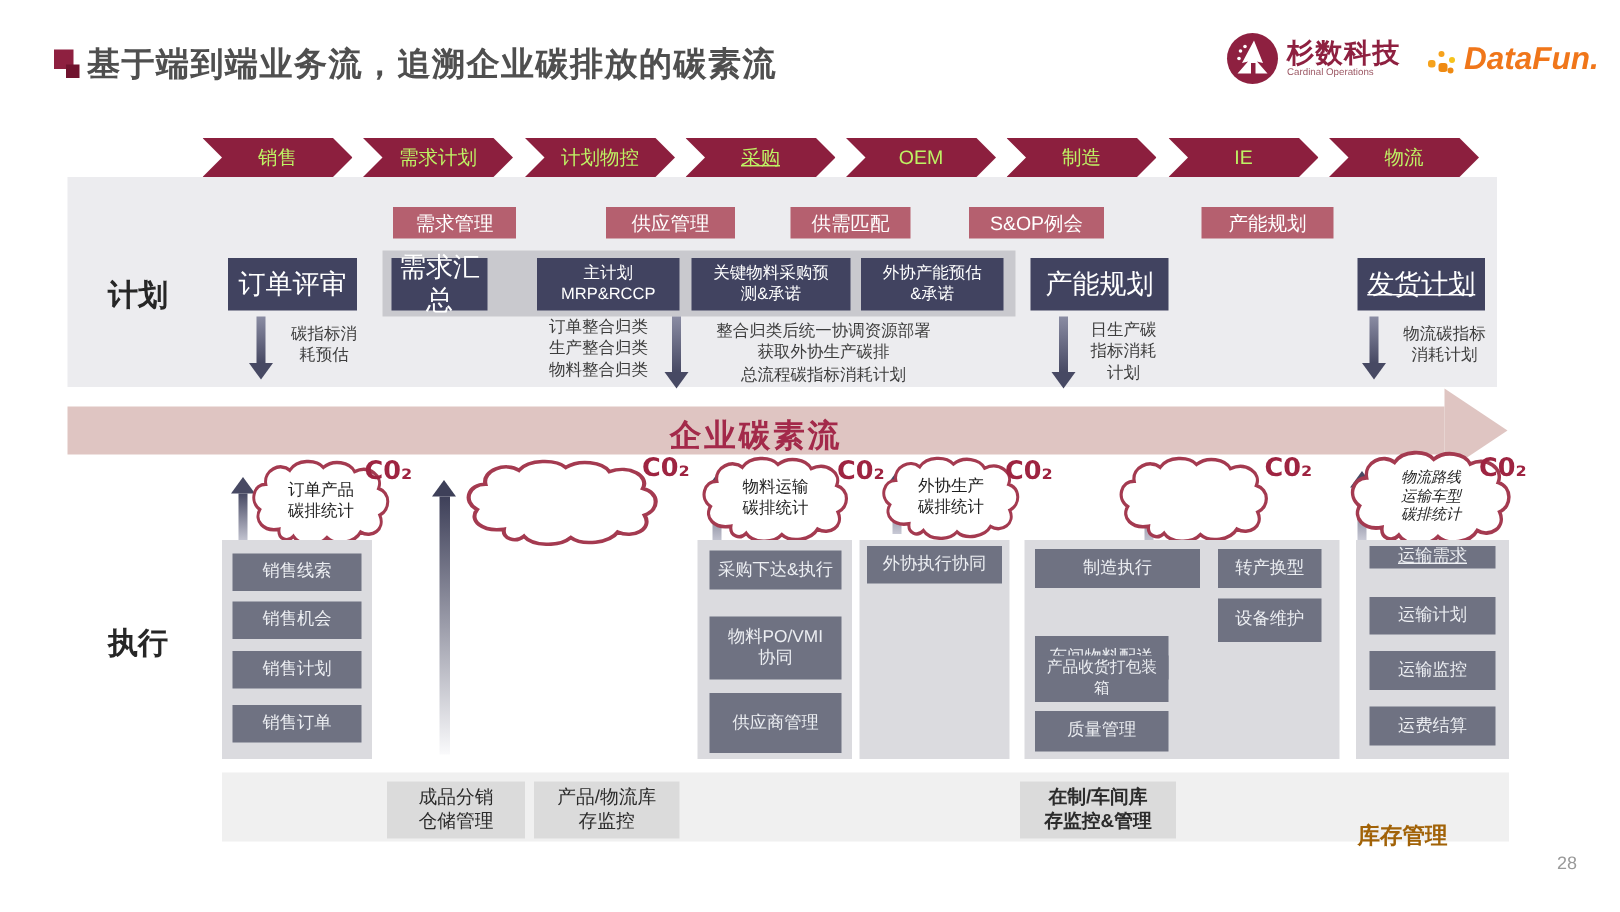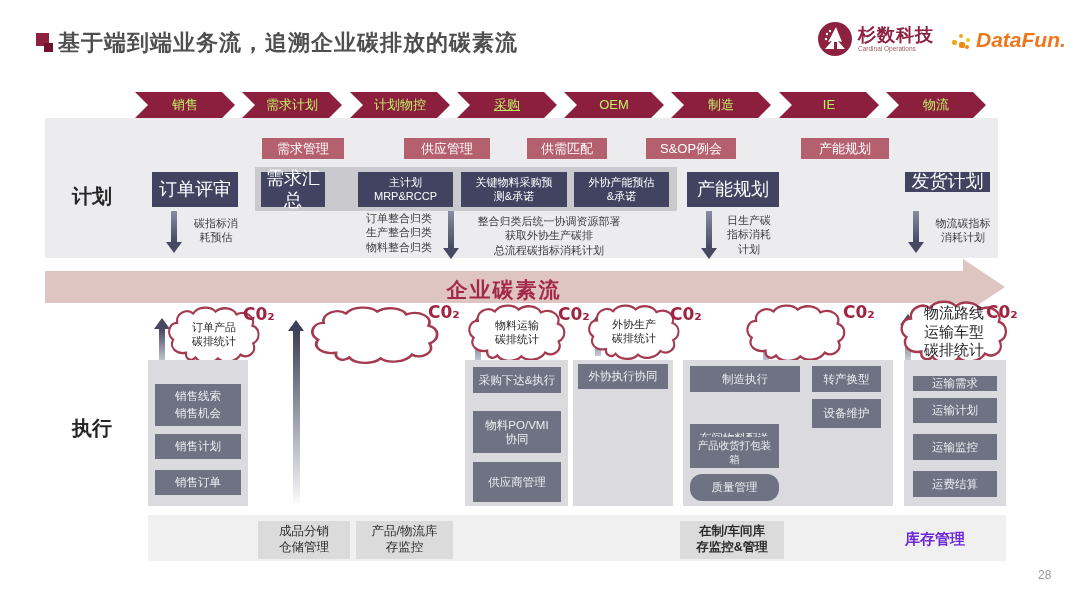--- a/index.html
+++ b/index.html
@@ -43,21 +43,21 @@
               white-space:pre-line;line-height:1.25;}
   .co2{color:#9E2441;font-weight:bold;font-size:17px;font-family:"DejaVu Sans",sans-serif;}
   
   .exec-col{background:#DBDBDF;}
   .exec-box{background:#6F7282;color:#ECEEF2;font-size:11.5px;display:flex;align-items:center;
             justify-content:center;text-align:center;white-space:pre-line;line-height:1.25;}
   
   .inv-band{left:148px;top:515px;width:858px;height:46px;background:#F0F0F0;}
   .inv-box{background:#DBDBDB;color:#2b2b2b;font-size:12.5px;display:flex;align-items:center;
            justify-content:center;text-align:center;white-space:pre-line;line-height:1.25;}
-  .inv-label{font-size:15px;font-weight:bold;color:#6d28d9;}
+  .inv-label{font-size:15px;font-weight:bold;color:#a16207;margin-top:18px;}
   .pagenum{font-size:12px;color:#9a9a9a;}
   
   .cardinal-circle{width:34px;height:34px;border-radius:50%;background:#8E2040;}
   .cardinal-name{color:#8E2040;font-size:18px;font-weight:bold;letter-spacing:1px;line-height:1;}
   .cardinal-sub{color:#9d5a66;font-size:6.5px;line-height:1;margin-top:2px;}
   .datafun-text{font-size:21px;font-weight:800;color:#F0761A;font-style:italic;letter-spacing:0px;}
   .dot{position:absolute;border-radius:2px;}
 </style>
 </head>
 <body>
@@ -110,21 +110,21 @@
 
 <div class="abs plan-box" style="left:152px;top:172px;width:86px;height:35px;">订单评审</div>
 <div class="abs plan-box" style="left:261px;top:172px;width:64px;height:35px;">需求汇总</div>
 <div class="abs plan-box" style="left:358px;top:172px;width:95px;height:35px;font-size:11px;">主计划
 MRP&amp;RCCP</div>
 <div class="abs plan-box" style="left:461px;top:172px;width:106px;height:35px;font-size:11px;">关键物料采购预
 测&amp;承诺</div>
 <div class="abs plan-box" style="left:574px;top:172px;width:95px;height:35px;font-size:11px;">外协产能预估
 &amp;承诺</div>
 <div class="abs plan-box" style="left:687px;top:172px;width:92px;height:35px;">产能规划</div>
-<div class="abs plan-box" style="left:905px;top:172px;width:85px;height:20px;">发货计划</div>
+<div class="abs plan-box" style="left:905px;top:172px;width:85px;height:35px;text-decoration:underline;">发货计划</div>
 
 <div class="abs varrow" style="left:166px;top:211px;height:42px;">
     <i class="stem-down"></i>
     <i class="tipdown"></i>
   </div>
 <div class="abs note" style="left:186px;top:216px;width:60px;">碳指标消
 耗预估</div>
 <div class="abs note" style="left:356px;top:211px;width:86px;">订单整合归类
 生产整合归类
 物料整合归类</div>
@@ -215,54 +215,54 @@
 <div class="abs co2" style="left:843px;top:302px;">C0₂</div>
 
 <div class="abs varrow" style="left:900px;top:314px;height:46px;">
     <i class="tipup"></i>
     <i class="stem-up"></i>
   </div>
 <div class="abs cloud" style="left:898px;top:300px;width:112px;height:64px;">
   <svg viewBox="0 0 120 62" preserveAspectRatio="none">
     <path d="M25 50 C12 52 4 44 9 36 C0 30 4 18 14 18 C12 8 26 2 34 8 C40 0 56 0 62 6 C70 0 84 2 88 9 C100 4 112 12 108 21 C118 24 118 36 109 40 C114 50 102 57 93 52 C88 60 72 62 65 56 C58 63 42 62 37 55 C32 60 24 57 25 50 Z" fill="#fff" stroke="#A43A50" stroke-width="2.5"></path>
   </svg>
-  <div class="cloud-text" style="font-size:15px;">物流路线
+  <div class="cloud-text" style="font-size:10px;font-style:italic;">物流路线
 运输车型
 碳排统计</div>
 </div>
 <div class="abs co2" style="left:986px;top:302px;">C0₂</div>
 
 <div class="abs section-label" style="left:72px;top:415px;">执行</div>
 
 <div class="abs exec-col" style="left:148px;top:360px;width:100px;height:146px;"></div>
-<div class="abs exec-box" style="left:155px;top:384px;width:86px;height:25px;">销售线索</div>
+<div class="abs exec-box" style="left:155px;top:369px;width:86px;height:25px;">销售线索</div>
 <div class="abs exec-box" style="left:155px;top:401px;width:86px;height:25px;">销售机会</div>
 <div class="abs exec-box" style="left:155px;top:434px;width:86px;height:25px;">销售计划</div>
 <div class="abs exec-box" style="left:155px;top:470px;width:86px;height:25px;">销售订单</div>
 
 <div class="abs exec-col" style="left:465px;top:360px;width:103px;height:146px;"></div>
 <div class="abs exec-box" style="left:473px;top:367px;width:88px;height:26px;">采购下达&amp;执行</div>
 <div class="abs exec-box" style="left:473px;top:411px;width:88px;height:42px;">物料PO/VMI
 协同</div>
 <div class="abs exec-box" style="left:473px;top:462px;width:88px;height:40px;">供应商管理</div>
 
 <div class="abs exec-col" style="left:573px;top:360px;width:100px;height:146px;"></div>
 <div class="abs exec-box" style="left:578px;top:364px;width:90px;height:25px;">外协执行协同</div>
 
 <div class="abs exec-col" style="left:683px;top:360px;width:210px;height:146px;"></div>
 <div class="abs exec-box" style="left:690px;top:366px;width:110px;height:26px;">制造执行</div>
 <div class="abs exec-box" style="left:690px;top:400px;width:89px;height:29px;margin-top:24px;">车间物料配送</div>
 <div class="abs exec-box" style="left:690px;top:437px;width:89px;height:31px;font-size:10.5px;">产品收货打包装
 箱</div>
-<div class="abs exec-box" style="left:690px;top:474px;width:89px;height:27px;border-radius:12px;">质量管理</div>
+<div class="abs exec-box" style="left:690px;top:474px;width:89px;height:27px;">质量管理</div>
 <div class="abs exec-box" style="left:812px;top:366px;width:69px;height:26px;">转产换型</div>
 <div class="abs exec-box" style="left:812px;top:399px;width:69px;height:29px;">设备维护</div>
 
 <div class="abs exec-col" style="left:904px;top:360px;width:102px;height:146px;"></div>
-<div class="abs exec-box" style="left:913px;top:376px;width:84px;height:15px;">运输需求</div>
+<div class="abs exec-box" style="left:913px;top:364px;width:84px;height:15px;text-decoration:underline;">运输需求</div>
 <div class="abs exec-box" style="left:913px;top:398px;width:84px;height:25px;">运输计划</div>
 <div class="abs exec-box" style="left:913px;top:434px;width:84px;height:26px;">运输监控</div>
 <div class="abs exec-box" style="left:913px;top:471px;width:84px;height:26px;">运费结算</div>
 
 <div class="abs inv-band"></div>
 <div class="abs inv-box" style="left:258px;top:521px;width:92px;height:38px;">成品分销
 仓储管理</div>
 <div class="abs inv-box" style="left:356px;top:521px;width:97px;height:38px;">产品/物流库
 存监控</div>
 <div class="abs inv-box" style="left:680px;top:521px;width:104px;height:38px;font-weight:bold;">在制/车间库

